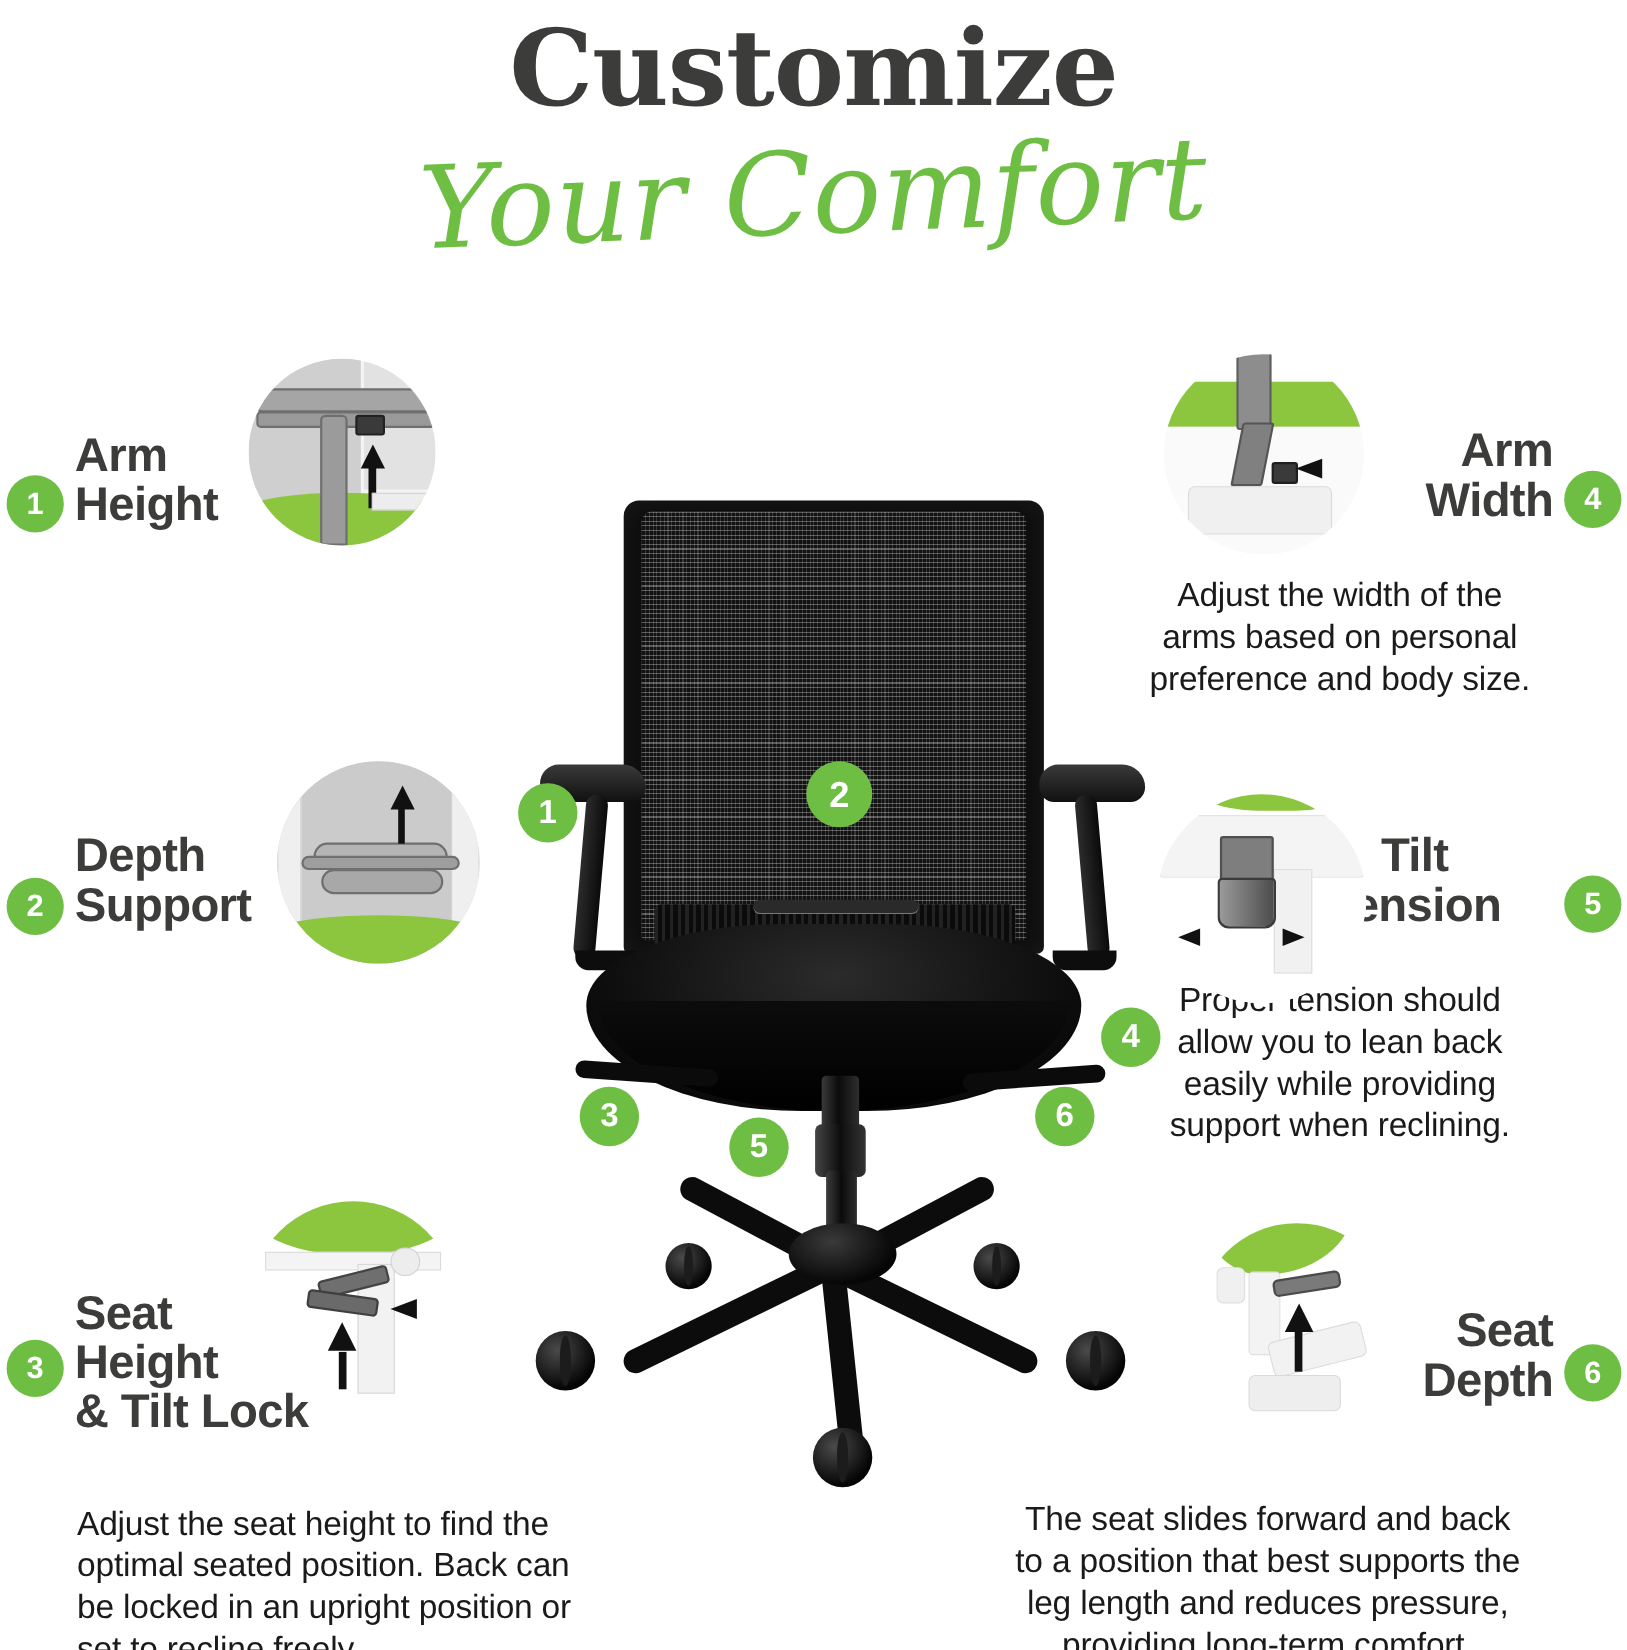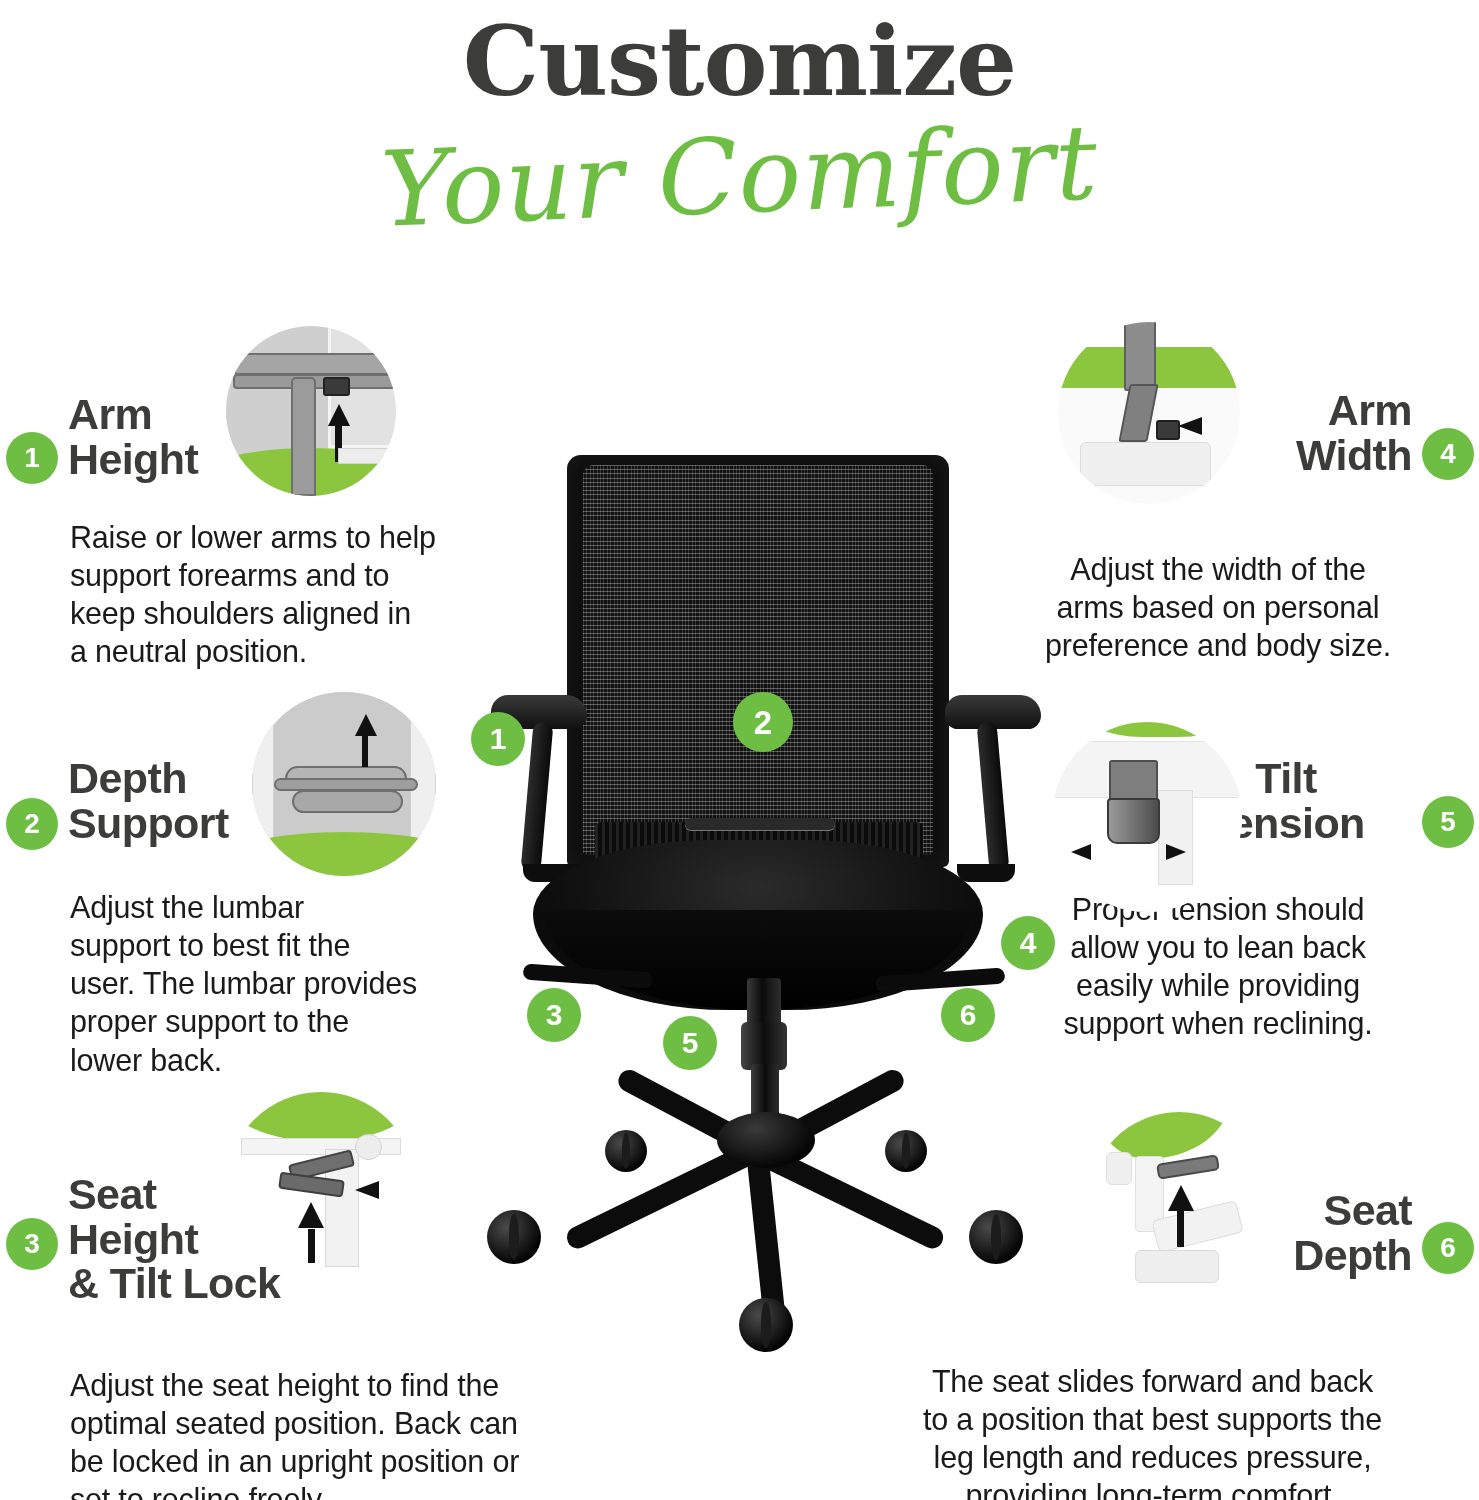--- a/index.html
+++ b/index.html
@@ -198,46 +198,37 @@
     <div class="marker" style="left:278px; top:252px; width:60px;height:60px;font-size:33px;">2</div>
     <div class="marker" style="left:72px;  top:548px; width:54px;height:54px;font-size:30px;">3</div>
     <div class="marker" style="left:546px; top:476px; width:54px;height:54px;font-size:30px;">4</div>
     <div class="marker" style="left:208px; top:576px; width:54px;height:54px;font-size:30px;">5</div>
     <div class="marker" style="left:486px; top:548px; width:54px;height:54px;font-size:30px;">6</div>
   </div>
 
   <div class="badge" style="left:6px; top:432px; width:52px; height:52px; font-size:28px;">1</div>
   <div class="feat-title" style="left:68px; top:392px; width:210px;">Arm
 Height</div>
-  <div class="feat-body" style="left:70px; top:518px; width:420px;">Raise or lower arms to help
-support forearms and to
-keep shoulders aligned in
-a neutral position.</div>
   <div class="inset" style="left:226px; top:326px; width:170px; height:170px;">
     <div class="sky"></div>
     <div class="wall" style="left:0; top:0; width:60%; height:78%;"></div>
     <div class="wall" style="left:62%; top:0; width:38%; height:70%; background:#e2e2e2;"></div>
     <div class="grass"></div>
     <div class="bar" style="left:4%; top:16%; width:96%; height:13%; border-radius:5px;"></div>
     <div class="bar" style="left:4%; top:28%; width:96%; height:9%; border-radius:4px; background:#9a9a9a;"></div>
     <div class="post" style="left:38%; top:30%; width:15%; height:70%; border-radius:5px 5px 0 0;"></div>
     <div class="knob" style="left:57%; top:30%; width:16%; height:11%; background:#3a3a3a; border-color:#222; border-radius:3px;"></div>
     <div class="arrow-up" style="left:60%; top:46%; border-left:11px solid transparent; border-right:11px solid transparent; border-bottom:22px solid #111;"></div>
     <div style="position:absolute; left:64%; top:58%; width:7px; height:22%; background:#111;"></div>
     <div class="lt" style="left:66%; top:72%; width:30%; height:9%;"></div>
   </div>
 
   <div class="badge" style="left:6px; top:798px; width:52px; height:52px; font-size:28px;">2</div>
   <div class="feat-title" style="left:68px; top:756px; width:250px;">Depth
 Support</div>
-  <div class="feat-body" style="left:70px; top:888px; width:420px;">Adjust the lumbar
-support to best fit the
-user. The lumbar provides
-proper support to the
-lower back.</div>
   <div class="inset" style="left:252px; top:692px; width:184px; height:184px;">
     <div class="sky" style="background:#d4d4d4;"></div>
     <div class="wall" style="left:6%; top:0; width:82%; height:100%; background:#cbcbcb;"></div>
     <div class="lt" style="left:0; top:0; width:12%; height:100%; background:#efefef;"></div>
     <div class="lt" style="left:86%; top:0; width:14%; height:100%; background:#efefef;"></div>
     <div class="grass" style="height:30%; background:#8cc63f;"></div>
     <div class="bar" style="left:18%; top:40%; width:66%; height:14%; border-radius:20px; background:#b4b4b4;"></div>
     <div class="bar" style="left:22%; top:53%; width:60%; height:13%; border-radius:20px; background:#a8a8a8;"></div>
     <div class="bar" style="left:12%; top:47%; width:78%; height:7%; border-radius:8px; background:#9e9e9e;"></div>
     <div class="arrow-up" style="left:56%; top:12%; border-left:11px solid transparent; border-right:11px solid transparent; border-bottom:22px solid #111;"></div>
@@ -261,21 +252,21 @@
     <div class="post" style="left:33%; top:34%; width:34%; height:9%; background:#6f6f6f; border-color:#444; border-radius:4px; transform:rotate(-14deg);"></div>
     <div class="post" style="left:28%; top:44%; width:34%; height:9%; background:#6a6a6a; border-color:#3f3f3f; border-radius:4px; transform:rotate(8deg);"></div>
     <div class="arrow-up" style="left:38%; top:58%; border-left:13px solid transparent; border-right:13px solid transparent; border-bottom:26px solid #111;"></div>
     <div style="position:absolute; left:43%; top:72%; width:7px; height:18%; background:#111;"></div>
     <div style="position:absolute; left:68%; top:47%; width:0;height:0; border-top:9px solid transparent; border-bottom:9px solid transparent; border-right:24px solid #111;"></div>
   </div>
 
   <div class="badge" style="left:1422px; top:428px; width:52px; height:52px; font-size:28px;">4</div>
   <div class="feat-title" style="left:1160px; top:388px; width:252px; text-align:right;">Arm
 Width</div>
-  <div class="feat-body" style="left:1018px; top:522px; width:400px; text-align:center;margin-top:28px;">Adjust the width of the
+  <div class="feat-body" style="left:1018px; top:522px; width:400px; text-align:center;">Adjust the width of the
 arms based on personal
 preference and body size.</div>
   <div class="inset" style="left:1058px; top:322px; width:182px; height:182px;">
     <div class="sky" style="background:#ffffff;"></div>
     <div style="position:absolute; left:0; top:14%; width:100%; height:22%; background:#8cc63f;"></div>
     <div class="lt" style="left:0; top:36%; width:100%; height:64%; background:#fafafa; border:none;"></div>
     <div class="post" style="left:36%; top:-6%; width:18%; height:44%; background:#8d8d8d; border-color:#5f5f5f; border-radius:3px;"></div>
     <div class="post" style="left:36%; top:34%; width:16%; height:32%; background:#808080; border-color:#555; border-radius:3px; transform:skewX(-11deg);"></div>
     <div class="knob" style="left:54%; top:54%; width:13%; height:11%; background:#3a3a3a; border-color:#1f1f1f; border-radius:3px;"></div>
     <div class="lt" style="left:12%; top:66%; width:72%; height:24%; background:#f0f0f0; border-color:#dcdcdc; border-radius:6px;"></div>

